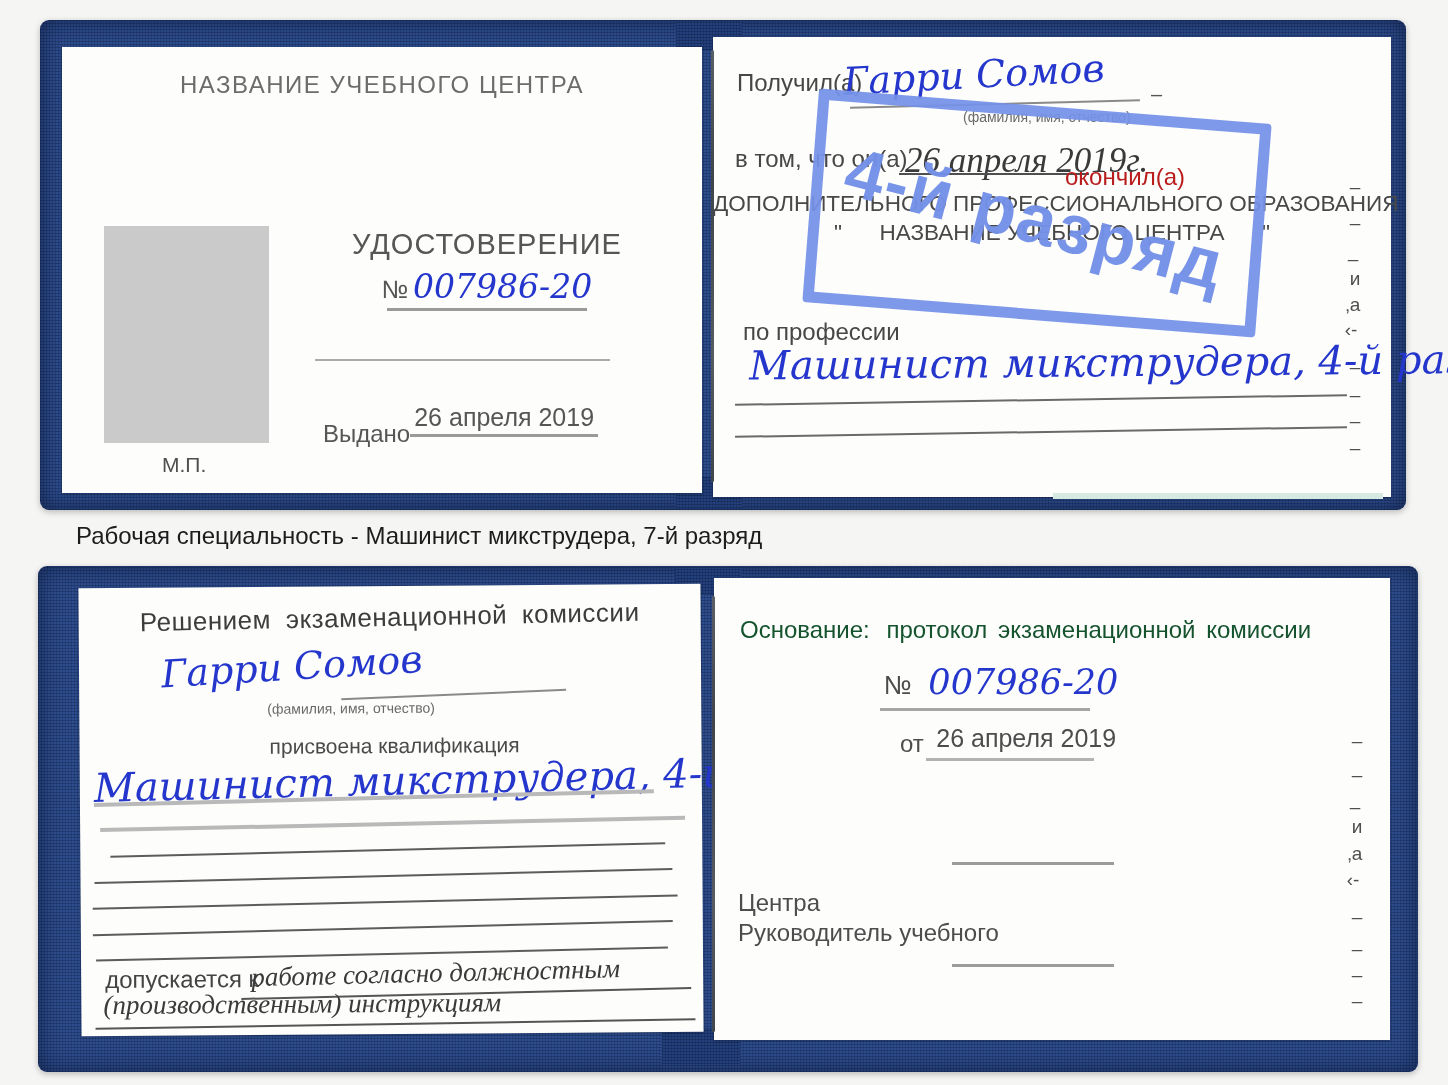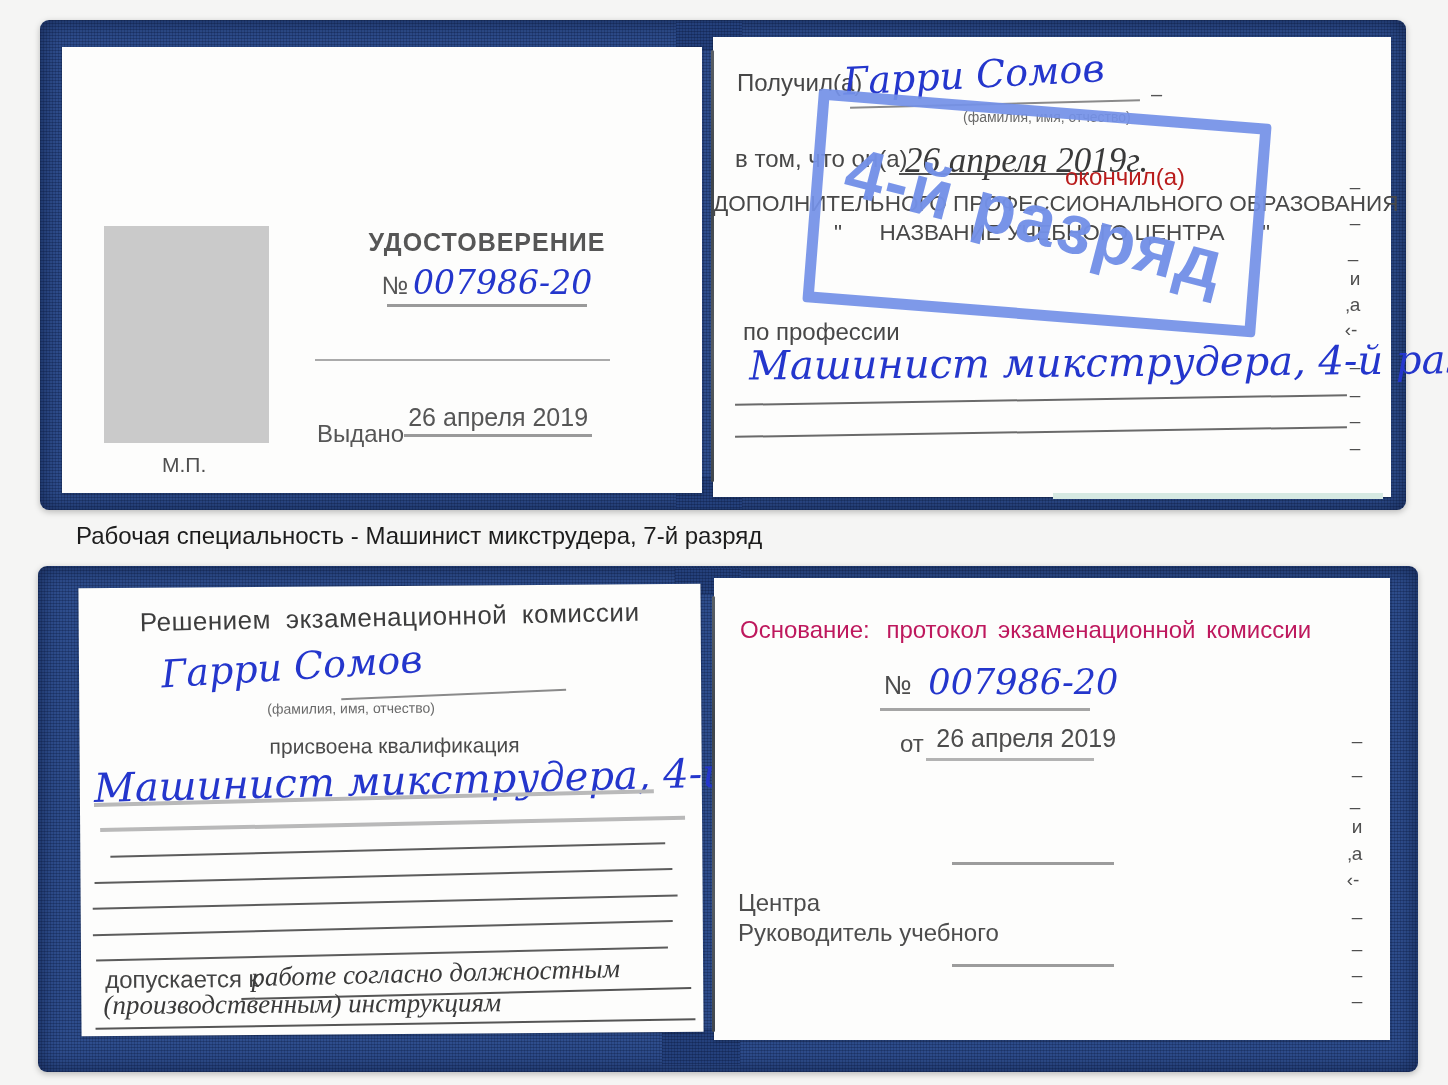--- a/index.html
+++ b/index.html
@@ -56,37 +56,38 @@
 </style>
 </head>
 <body>
 
 <div class="cover" style="left:40px;top:20px;width:1366px;height:490px;"></div>
 
 <div class="spine-tab" style="left:676px;top:22px;width:66px;height:28px;"></div>
 <div class="spine-tab" style="left:676px;top:476px;width:66px;height:32px;"></div>
 
 <div class="page" style="left:62px;top:47px;width:640px;height:446px;">
+  <div class="abs print" style="top:24px;left:0;width:100%;text-align:center;font-size:24px;letter-spacing:1.5px;color:#6c6c6c;">НАЗВАНИЕ УЧЕБНОГО ЦЕНТРА</div>
 
   <div class="abs" style="left:42px;top:179px;width:165px;height:217px;background:#cacaca;"></div>
   <div class="abs print" style="left:100px;top:406px;font-size:21px;color:#4f4f4f;">М.П.</div>
 
   <div class="abs" style="left:255px;top:181px;width:340px;text-align:center;">
-    <div class="print" style="font-size:25px;letter-spacing:1px;color:#565656;font-weight:bold;">УДОСТОВЕРЕНИЕ</div>
+    <div class="print" style="font-size:29px;letter-spacing:1px;color:#565656;">УДОСТОВЕРЕНИЕ</div>
     <div style="margin-top:6px;">
       <span class="print" style="font-size:25px;color:#565656;">№</span>
       <span class="hw" style="font-size:33px;">007986-20</span>
     </div>
     <div style="width:200px;margin:2px auto 0;border-bottom:3px solid #9a9a9a;"></div>
   </div>
 
   <div class="rule-light" style="left:253px;top:312px;width:295px;height:2px;background:#aaaaaa;"></div>
 
   <div class="abs" style="left:255px;top:356px;width:340px;">
-    <span class="print" style="font-size:24px;color:#565656;position:relative;top:16px;">Выдано</span><span style="display:inline-block;text-align:center;border-bottom:3px solid #9a9a9a;min-width:165px;padding:0 4px 2px;">
+    <span class="print" style="font-size:24px;color:#565656;position:relative;top:16px;margin-left:6px;">Выдано</span><span style="display:inline-block;text-align:center;border-bottom:3px solid #9a9a9a;min-width:165px;padding:0 4px 2px;">
       <span class="print" style="font-size:25px;color:#565656;">26 апреля 2019</span>
     </span>
   </div>
 </div>
 
 <div class="page" style="left:713px;top:37px;width:678px;height:460px;">
   <div class="teal-strip" style="left:340px;bottom:-2px;width:330px;"></div>
 
   <div class="abs print" style="left:24px;top:32px;font-size:24px;color:#474747;">Получил(а)</div>
   <div class="abs hw" style="left:130px;top:16px;font-size:38px;transform:rotate(-3deg);">Гарри Сомов</div>
@@ -156,21 +157,21 @@
   <div class="rule" style="left:15px;top:367px;width:572px;height:1.5px;background:#5c5c5c;transform:rotate(-0.9deg);"></div>
 
   <div class="abs print" style="left:24px;top:378px;font-size:24px;color:#444444;">допускается к</div>
   <div class="abs serif-it" style="left:170px;top:372px;font-size:27px;transform:rotate(-1deg);">работе согласно должностным</div>
   <div class="rule" style="left:160px;top:407px;width:450px;background:#555;transform:rotate(-1deg);"></div>
   <div class="abs serif-it" style="left:22px;top:402px;font-size:27px;">(производственным) инструкциям</div>
   <div class="rule" style="left:14px;top:437px;width:600px;background:#555;transform:rotate(-0.5deg);"></div>
 </div>
 
 <div class="page" style="left:714px;top:578px;width:676px;height:462px;">
-  <div class="abs" style="left:26px;top:38px;font-size:24px;color:#be185d;">
+  <div class="abs" style="left:26px;top:38px;font-size:24px;color:#14532d;">
     <span>Основание:</span>
     <span style="margin-left:10px;word-spacing:4px;">протокол экзаменационной комиссии</span>
   </div>
 
   <div class="abs" style="left:170px;top:84px;">
     <span class="print" style="font-size:26px;color:#4d4d4d;">№</span>
     <span class="hw" style="font-size:35px;margin-left:12px;">007986-20</span>
   </div>
   <div class="rule-light" style="left:166px;top:130px;width:210px;height:3px;"></div>
 

